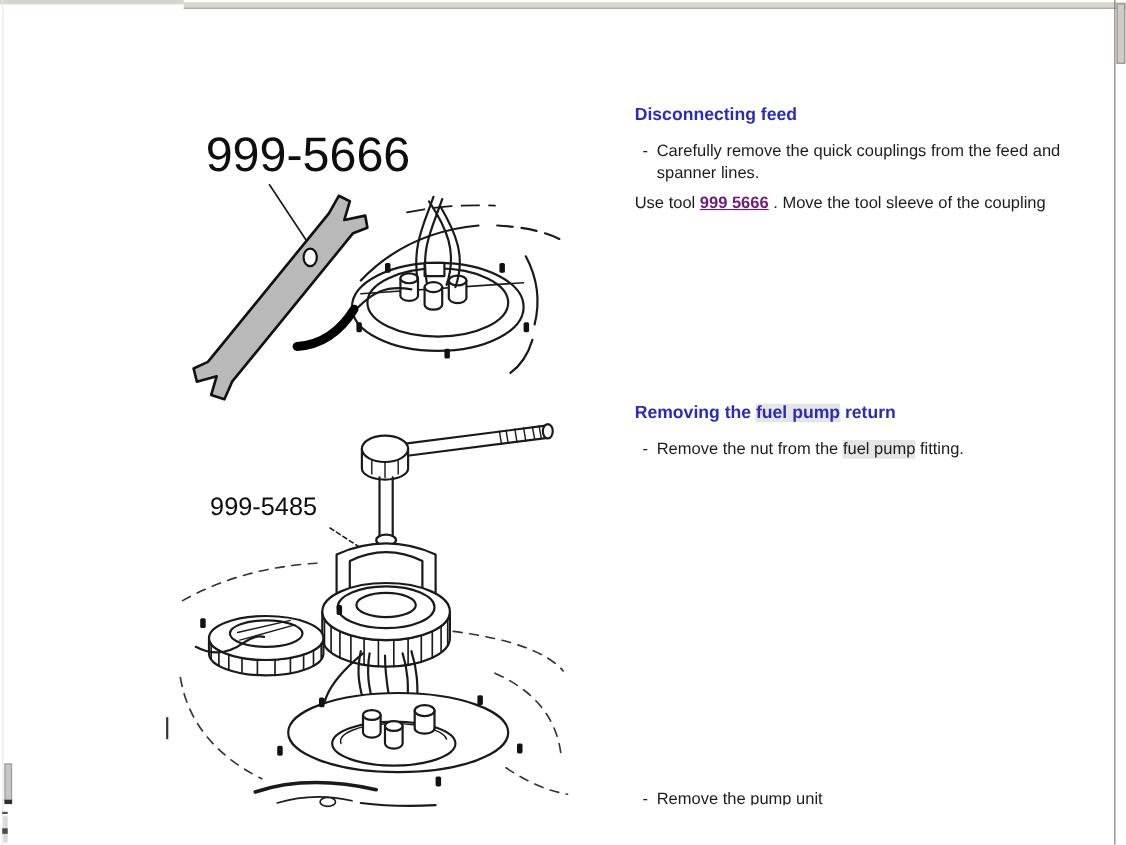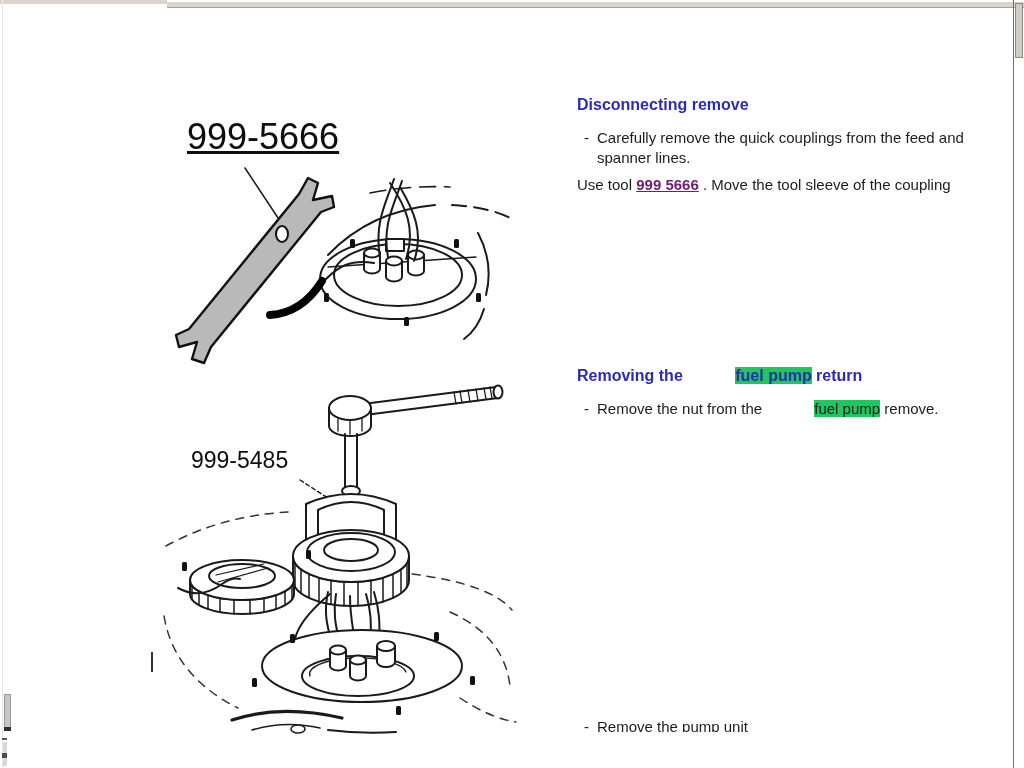--- a/index.html
+++ b/index.html
@@ -15,32 +15,32 @@
   .right-rail  { left:1013px; top:0; width:1px; height:768px; background:#6f6f6f; }
   .right-thumb { left:1015px; top:3px; width:6px; height:53px; background:#cfccc5; border:1px solid #908c85; }
   .left-thumb  { left:4px; top:694px; width:5px; height:33px; background:#c6c6c6; border:1px solid #9a9a9a; }
   .left-thumb-cap { left:4px; top:727px; width:7px; height:4px; background:#2f2f2f; }
   .left-dash  { left:2px; top:738px; width:5px; height:2px; background:#555; }
   .left-bar   { left:3px; top:742px; width:4px; height:24px; background:#d9d9d9; }
   .left-nub   { left:2px; top:753px; width:5px; height:5px; background:#4b4b4b; }
   .stray-mark { left:151px; top:652px; width:2px; height:20px; background:#333; }
 
   
-  .fig-label-1 { position:absolute; left:187px; top:119px; font-size:36px; line-height:1; color:#0e0e0e; letter-spacing:0;text-decoration:underline; }
+  .fig-label-1 { position:absolute; left:187px; top:119px; font-size:44px; line-height:1; color:#0e0e0e; letter-spacing:0; }
   .fig-label-2 { position:absolute; left:191px; top:449px; font-size:23px; line-height:1; color:#0e0e0e; }
   .figure { position:absolute; }
 
   
   .abs { position:absolute; }
   .sec-heading { font-size:16px; font-weight:bold; color:#2b2bb3; white-space:nowrap; }
   .body-text { font-size:15px; line-height:20px; color:#1c1c1c; white-space:nowrap; }
   .bullet { display:flex; }
   .bullet .dash { width:20px; padding-left:7px; box-sizing:border-box; flex:none; }
   .doc-link { color:#701a75; font-weight:bold; text-decoration:underline; cursor:pointer; }
-  .hl { background:#22c55e;margin-left:48px; }
+  .hl { background:#e5e5e5; }
   .clip-window { overflow:hidden; height:15px; }
 </style>
 </head>
 <body>
 
 <div class="page">
 
   <div class="chrome top-strip-a"></div>
   <div class="chrome top-strip-b"></div>
   <div class="chrome left-rail"></div>
@@ -181,42 +181,42 @@
         <rect x="146" y="172" width="5" height="9" rx="1.5"></rect>
       </g>
 
       <path d="M72,342 Q120,326 182,340" stroke-width="3.2"></path>
       <path d="M92,352 Q125,342 160,350" stroke-width="1.5"></path>
       <ellipse cx="138" cy="351" rx="7" ry="4" fill="#fff" stroke-width="1.5"></ellipse>
       <path d="M168,352 Q200,356 236,354" stroke-width="2"></path>
     </g>
   </svg>
 
-  <div class="abs sec-heading" style="left:577px; top:96px;">Disconnecting remove</div>
+  <div class="abs sec-heading" style="left:577px; top:96px;">Disconnecting feed</div>
 
   <div class="abs body-text bullet" style="left:577px; top:128px;">
     <span class="dash">-</span>
     <span>
       <span>Carefully remove the quick couplings from the feed and</span><br>
       <span>spanner lines.</span>
     </span>
   </div>
 
   <div class="abs body-text" style="left:577px; top:175px;">
     <span>Use tool </span><span class="doc-link">999 5666</span><span> . Move the tool sleeve of the coupling</span><br>
   </div>
 
   <div class="abs sec-heading" style="left:577px; top:367px;">
     <span>Removing the </span><span class="hl">fuel pump</span><span> return</span>
   </div>
 
   <div class="abs body-text bullet" style="left:577px; top:399px;">
     <span class="dash">-</span>
     <span>
-      <span>Remove the nut from the </span><span class="hl">fuel pump</span><span> remove.</span>
+      <span>Remove the nut from the </span><span class="hl">fuel pump</span><span> fitting.</span>
     </span>
   </div>
 
 
   <div class="abs clip-window" style="left:577px; top:717px; width:412px;">
     <div class="body-text bullet">
       <span class="dash">-</span>
       <span>Remove the pump unit</span>
     </div>
   </div>

